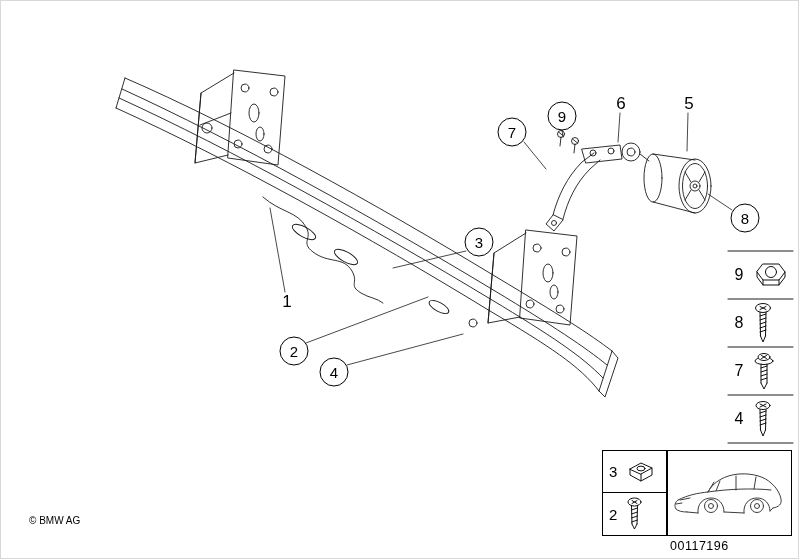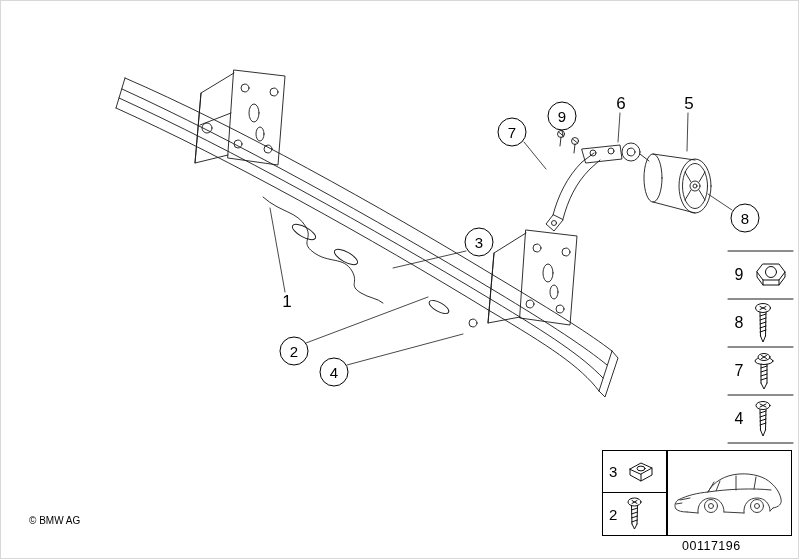--- a/index.html
+++ b/index.html
@@ -43,21 +43,21 @@
   .inset-row.first{border-bottom:1px solid #000;}
   .inset-num{font-size:15px;width:10px;}
 
   .carbox{
     position:absolute;left:666px;top:449px;width:125px;height:86px;
     border:1px solid #000;box-sizing:border-box;background:#fff;
     display:flex;align-items:center;justify-content:center;
   }
 
   .footer-copy{position:absolute;left:28px;top:514px;font-size:10px;}
-  .footer-num{position:absolute;left:669px;top:538px;font-size:12.5px;letter-spacing:0.5px;margin-left:12px;}
+  .footer-num{position:absolute;left:669px;top:538px;font-size:12.5px;letter-spacing:0.5px;}
 </style>
 </head>
 <body>
 
 <div class="page">
 
   <svg class="art" viewBox="0 0 799 559">
 
     <g class="ln">
       <path d="M124,77 C235,125 375,203 497,277 C557,313 589,333 611,350"></path>

